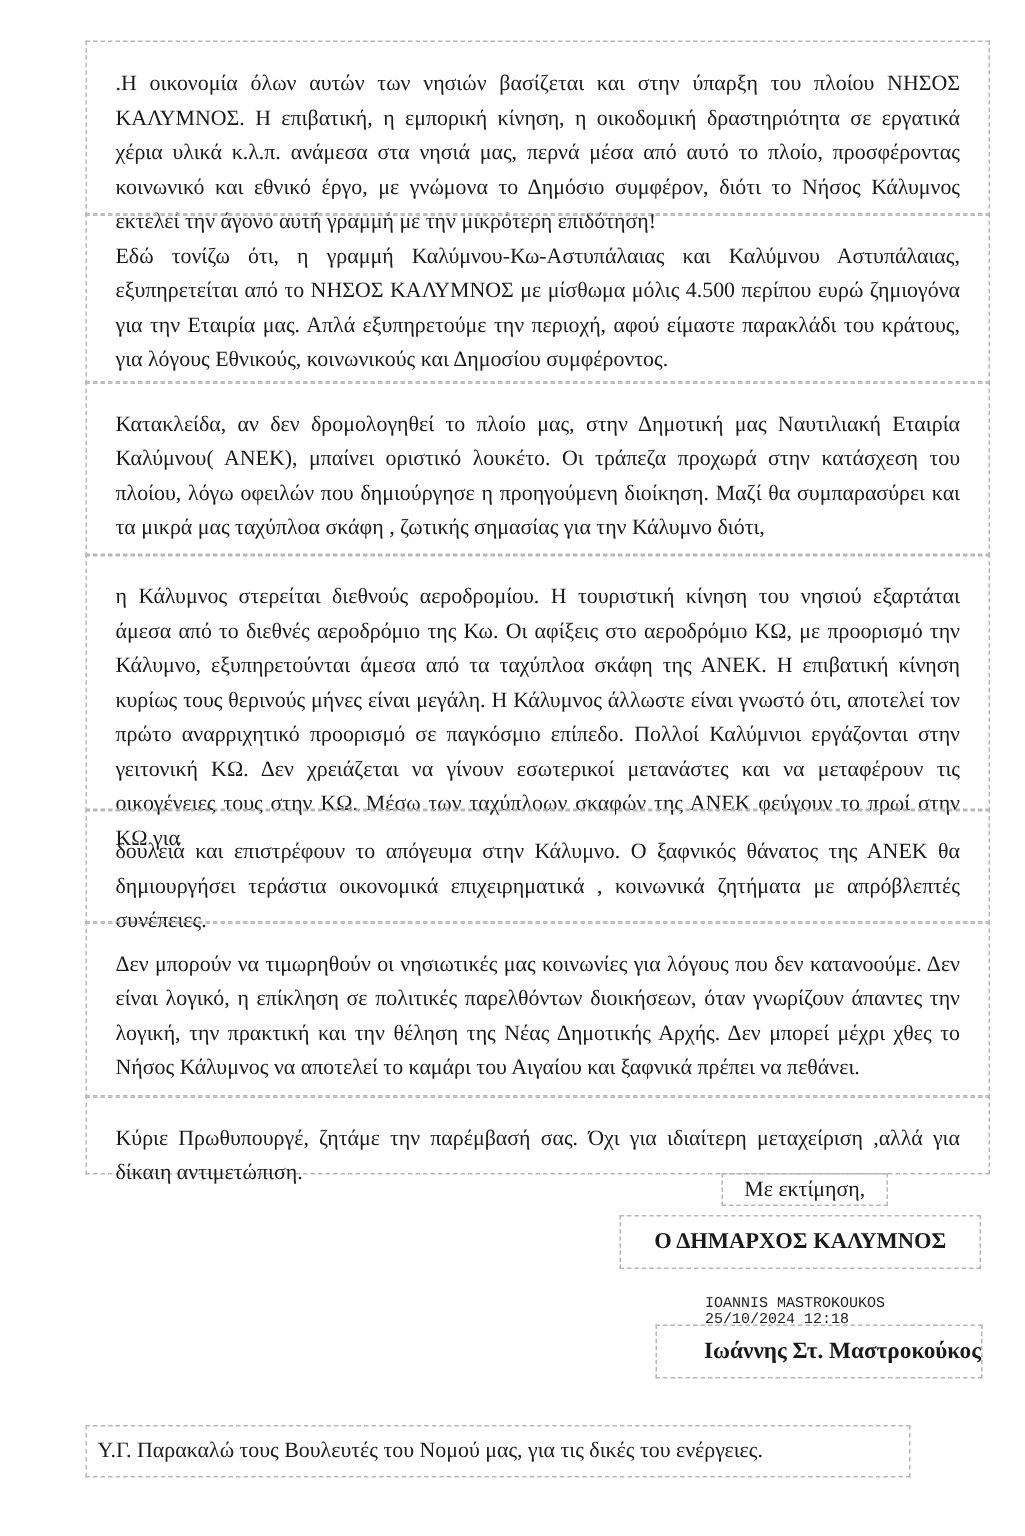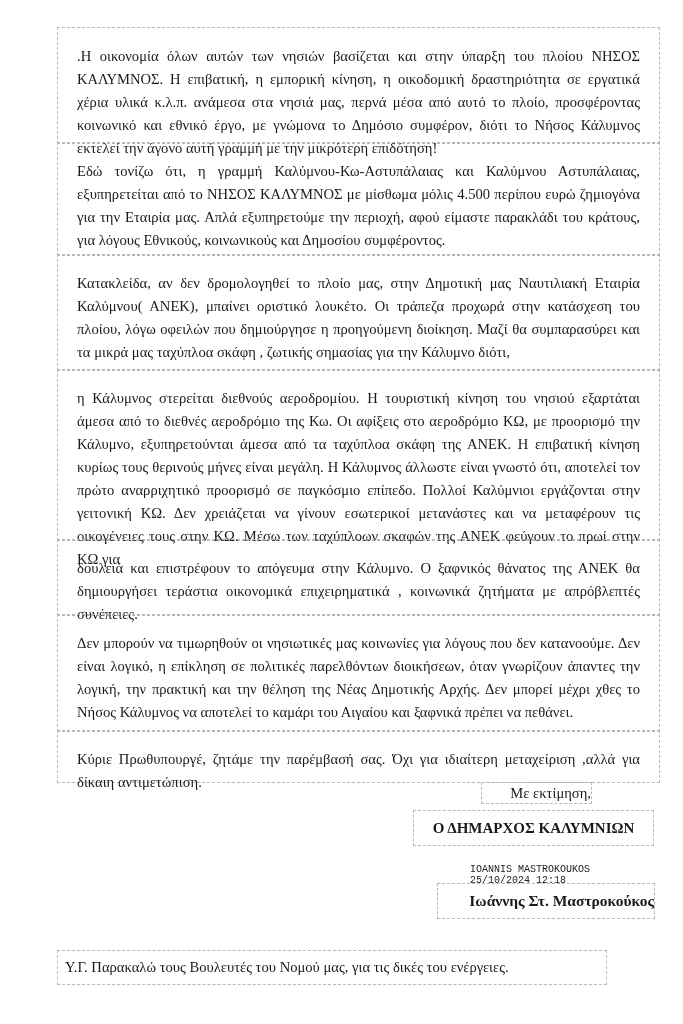--- a/index.html
+++ b/index.html
@@ -25,21 +25,21 @@
     #p1 { top: 27px;  height: 117px; }
     #p2 { top: 142px; height: 114px; }
     #p3 { top: 254px; height: 117px; }
     #p4 { top: 369px; height: 172px; }
     #p5 { top: 539px; height: 77px; }
     #p6 { top: 614px; height: 118px; }
     #p7 { top: 730px; height: 53px; }
 
     .closing {
       left: 481px; top: 782px; width: 111px; height: 22px;
-      font-size: 14.6px; line-height: 20px; text-align: right;
+      font-size: 14.6px; line-height: 20px; text-align: center;
     }
     .mayor {
       left: 413px; top: 810px; width: 241px; height: 36px;
       font-size: 15px; line-height: 34px; font-weight: bold; text-align: center;
     }
     .stamp {
       position: absolute; left: 470px; top: 864px;
       font-family: Liberation Mono, monospace;
       font-size: 10px; line-height: 11px; color: #222;
     }
@@ -72,21 +72,21 @@
   <p>δουλειά και  επιστρέφουν το απόγευμα στην Κάλυμνο. Ο ξαφνικός θάνατος της ΑΝΕΚ θα δημιουργήσει τεράστια οικονομικά επιχειρηματικά , κοινωνικά ζητήματα με απρόβλεπτές συνέπειες.</p>
 </div>
 <div id="p6" class="box para">
   <p>Δεν μπορούν να τιμωρηθούν οι νησιωτικές μας κοινωνίες για λόγους που δεν κατανοούμε. Δεν είναι λογικό, η επίκληση σε πολιτικές παρελθόντων διοικήσεων, όταν γνωρίζουν άπαντες την λογική, την πρακτική και την θέληση της Νέας Δημοτικής Αρχής. Δεν μπορεί μέχρι χθες το Νήσος Κάλυμνος να αποτελεί το καμάρι του Αιγαίου και ξαφνικά πρέπει να πεθάνει.</p>
 </div>
 <div id="p7" class="box para">
   <p>Κύριε Πρωθυπουργέ, ζητάμε την παρέμβασή σας. Όχι για ιδιαίτερη μεταχείριση ,αλλά για δίκαιη αντιμετώπιση.</p>
 </div>
 
 <div class="box closing">Με εκτίμηση,</div>
-<div class="box mayor">Ο ΔΗΜΑΡΧΟΣ ΚΑΛΥΜΝΙΩΝ</div>
+<div class="box mayor">Ο ΔΗΜΑΡΧΟΣ ΚΑΛΥΜΝΟΣ</div>
 
 <div class="stamp">
   <div>IOANNIS MASTROKOUKOS</div>
   <div>25/10/2024 12:18</div>
 </div>
 
 <div class="box signer">Ιωάννης Στ. Μαστροκούκος</div>
 
 <div class="box ps">Υ.Γ. Παρακαλώ τους Βουλευτές του Νομού μας, για τις δικές του ενέργειες.</div>
 

